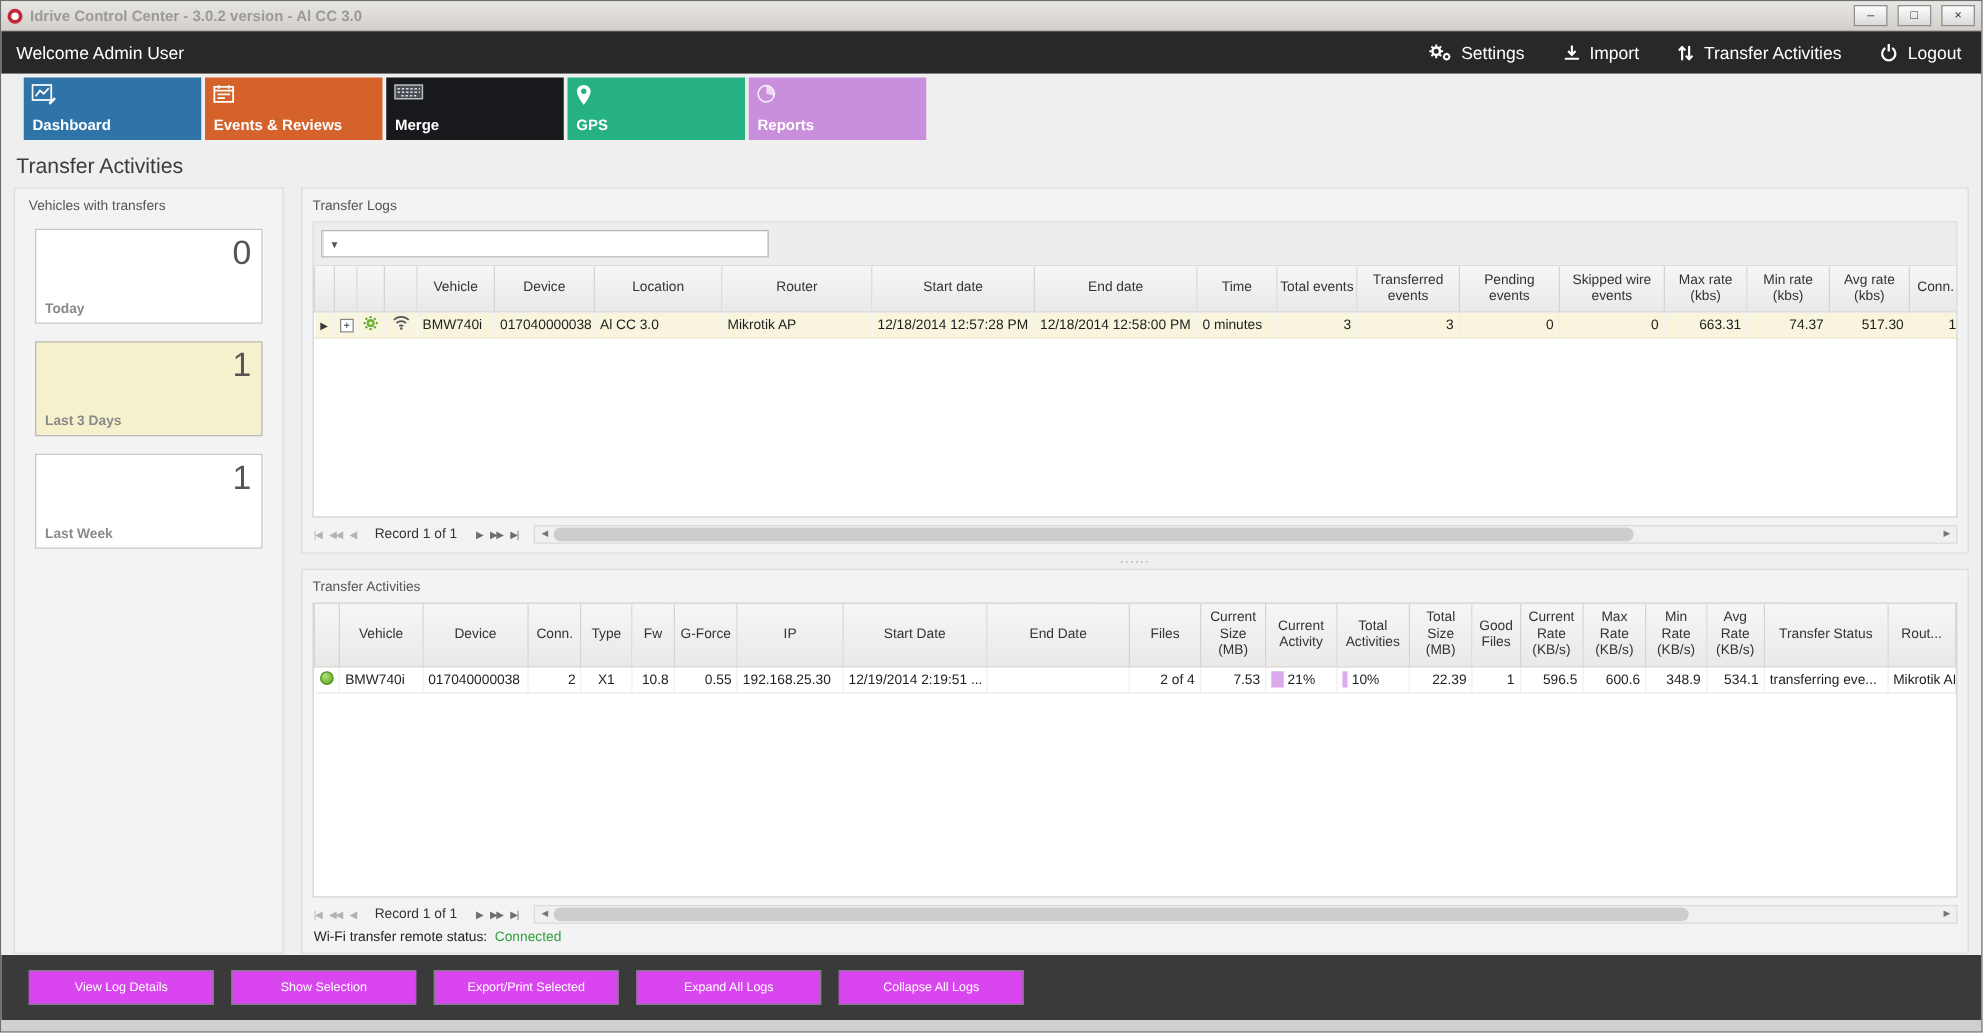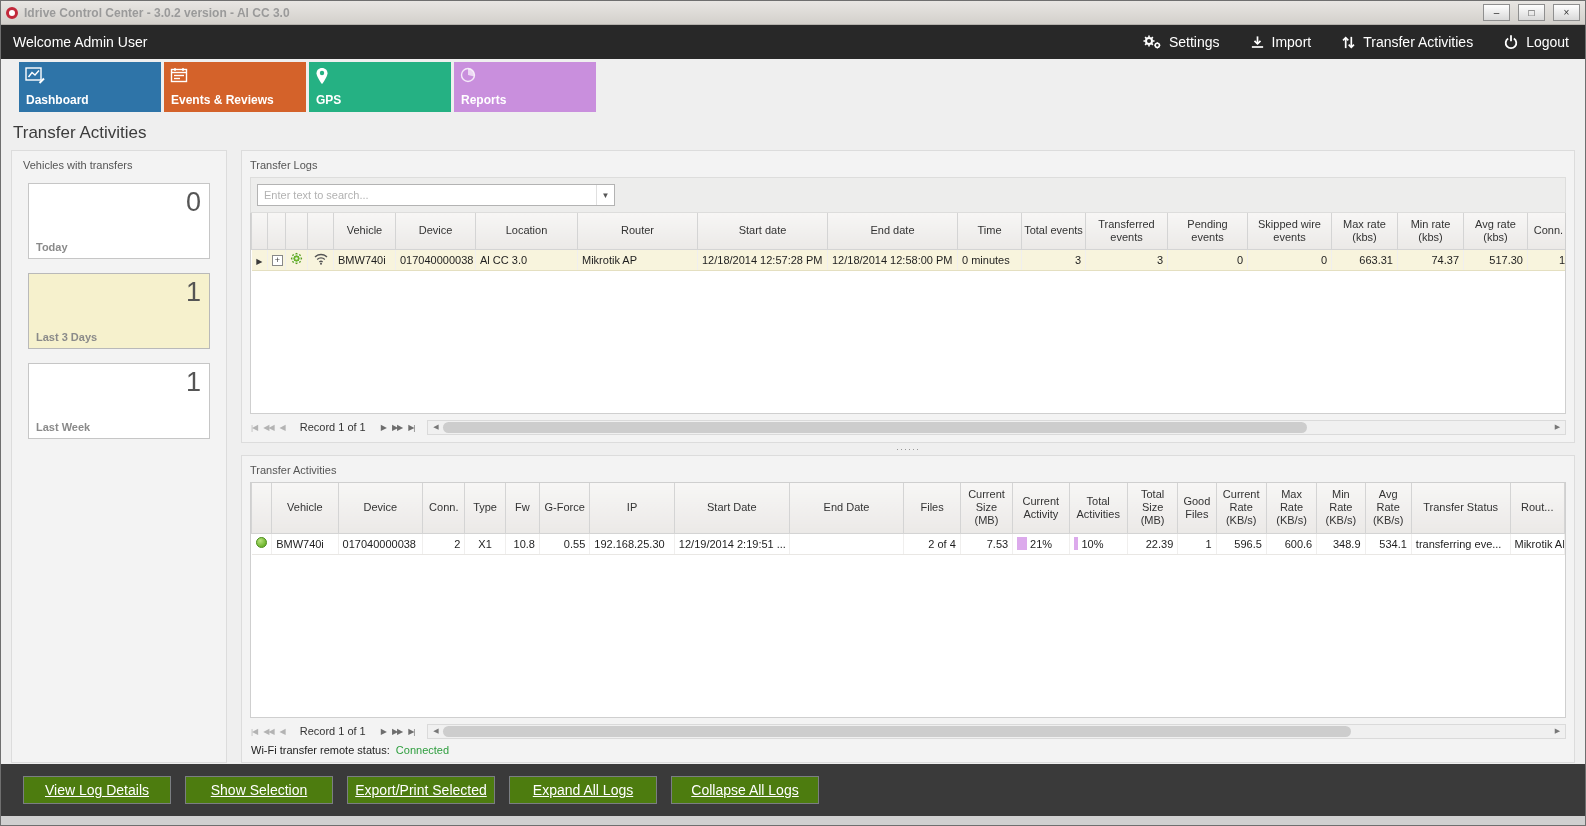--- a/index.html
+++ b/index.html
@@ -117,22 +117,22 @@
   .sb-thumb { position: absolute; top: 1px; left: 0; height: 11px; background: #cdcdcd; border-radius: 6px; cursor: pointer; }
   
   .splitter { height: 12px; display: flex; align-items: center; justify-content: center; color: #8a8a8a; font-size: 9px; letter-spacing: 1px; cursor: row-resize; background: #efefef; }
   
   .status-line { font-size: 11px; color: #222; padding: 4px 0 0 1px; }
   .status-green { color: #2e9e3e; margin-left: 3px; }
   
   .footer { position: absolute; left: 0; right: 0; bottom: 0; height: 61px; }
   .footer-bar { height: 52px; background: #3a3a3a; display: flex; align-items: center; gap: 14px; padding-left: 22px; }
   .f-btn {
-    min-width: 148px; height: 28px; background: #4d7c0f; border: 1px solid #7b7e82;
-    color: #fff; font-size: 14px; font-family: "Liberation Sans", sans-serif; cursor: pointer; text-decoration: underline;
+    min-width: 148px; height: 28px; background: #d946ef; border: 1px solid #7b7e82;
+    color: #fff; font-size: 10px; font-family: "Liberation Sans", sans-serif; cursor: pointer;
   }
   .footer-strip { height: 9px; background: #d0d0d0; }
 </style>
 </head>
 <body>
 
 <div class="titlebar">
   <span class="app-icon"></span>
   <span class="win-title">Idrive Control Center - 3.0.2 version - Al CC 3.0</span>
   <span class="win-btn">–</span>
@@ -218,20 +218,33 @@
         <rect x="1.5" y="2.5" width="15" height="12"></rect>
           <line x1="1.5" y1="5.5" x2="16.5" y2="5.5"></line>
         <line x1="5" y1="1" x2="5" y2="4"></line>
           <line x1="13" y1="1" x2="13" y2="4"></line>
         <line x1="4" y1="8.5" x2="14" y2="8.5"></line>
           <line x1="4" y1="11.5" x2="10" y2="11.5"></line>
       </svg>
     </span>
     <span class="tlabel">Events &amp; Reviews</span>
   </div>
+  <div class="tile tile-merge">
+    <span class="ticon">
+      <svg width="24" height="13" viewBox="0 0 24 13">
+        <rect x="1" y="1" width="22" height="11" fill="#4a4e54" stroke="#b9bcc0" stroke-width="1.2"></rect>
+        <g stroke="#d7d9dc" stroke-width="1.2" stroke-dasharray="2,1.4">
+          <line x1="3" y1="4" x2="21" y2="4"></line>
+            <line x1="3" y1="6.8" x2="21" y2="6.8"></line>
+            <line x1="6" y1="9.6" x2="18" y2="9.6"></line>
+        </g>
+      </svg>
+    </span>
+    <span class="tlabel">Merge</span>
+  </div>
   <div class="tile tile-gps">
     <span class="ticon">
       <svg width="14" height="18" viewBox="0 0 14 18">
         <path d="M7 1 C3.7 1 1.5 3.4 1.5 6.2 C1.5 10 7 17 7 17 C7 17 12.5 10 12.5 6.2 C12.5 3.4 10.3 1 7 1 Z" fill="#fff"></path>
         <circle cx="7" cy="6" r="2.2" fill="#25b183"></circle>
       </svg>
     </span>
     <span class="tlabel">GPS</span>
   </div>
   <div class="tile tile-reports">
@@ -264,21 +277,20 @@
       <span class="clabel">Last Week</span>
     </div>
   </div>
 
   <div class="main">
 
     <div class="panel panel-logs">
       <div class="panel-title">Transfer Logs</div>
       <div class="find-panel">
         <div class="search-combo">
-          <input placeholder="Enter text to search..." style="">
           <span class="combo-arrow">▼</span>
         </div>
       </div>
       <div class="grid-chrome">
         <table class="grid logs">
           <colgroup>
             <col style="width:16px">
               <col style="width:18px">
               <col style="width:22px">
               <col style="width:26px">

